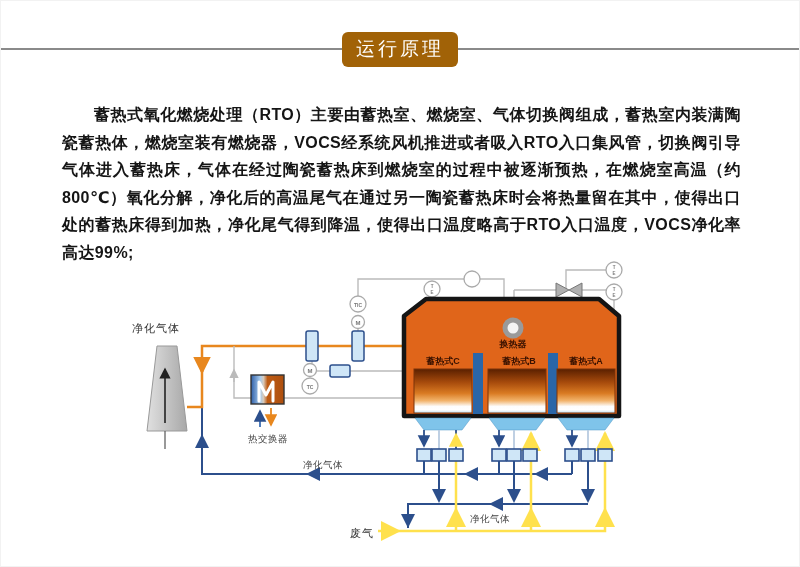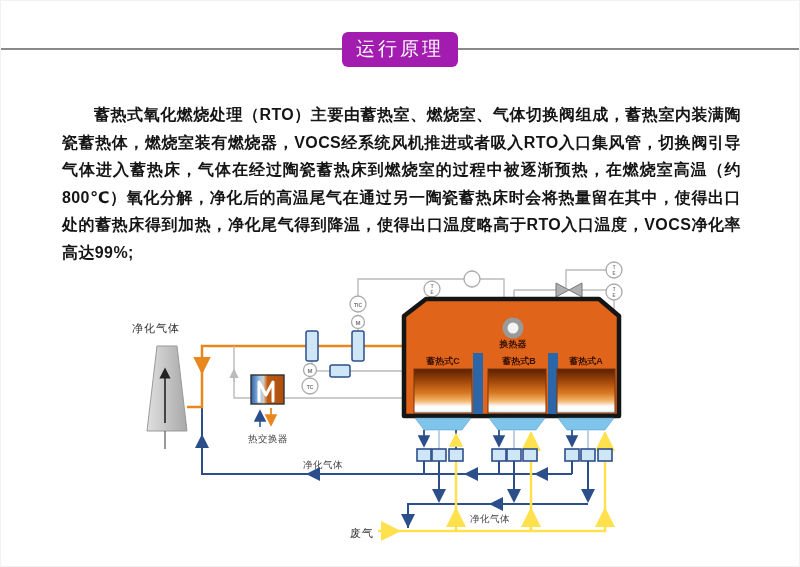--- a/index.html
+++ b/index.html
@@ -1,21 +1,21 @@
 <!DOCTYPE html>
 <html><head>
 <meta charset="utf-8">
 <style>
   html,body{margin:0;padding:0;background:#fff;}
   #page{position:relative;width:800px;height:567px;background:#ffffff;overflow:hidden;
         font-family:"Liberation Sans","DejaVu Sans",sans-serif;border:1px solid #f2f2f2;box-sizing:border-box;}
   
   .rule{position:absolute;left:0;top:47px;width:800px;height:0;border-top:2px solid #8a8a8a;}
   .title-box{position:absolute;left:50%;top:31px;transform:translateX(-50%);
-             background:#a21caf;color:#fff;font-size:19px;letter-spacing:3px;
+             background:#a16207;color:#fff;font-size:19px;letter-spacing:3px;
              padding:4px 14px 5px 14px;border-radius:6px;white-space:nowrap;}
   
   .para{position:absolute;left:61px;top:84px;width:679px;
         font-size:16px;line-height:27.6px;font-weight:bold;color:#151515;
         text-indent:2em;text-align:justify;letter-spacing:0.4px;}
   
   .diagram{position:absolute;left:0;top:255px;width:800px;height:312px;}
   svg text{font-family:"Liberation Sans","DejaVu Sans",sans-serif;}
   .lbl{fill:#333;font-size:11px;letter-spacing:1px;}
   .lbl-dark{fill:#3a1200;font-size:9px;font-weight:bold;}

